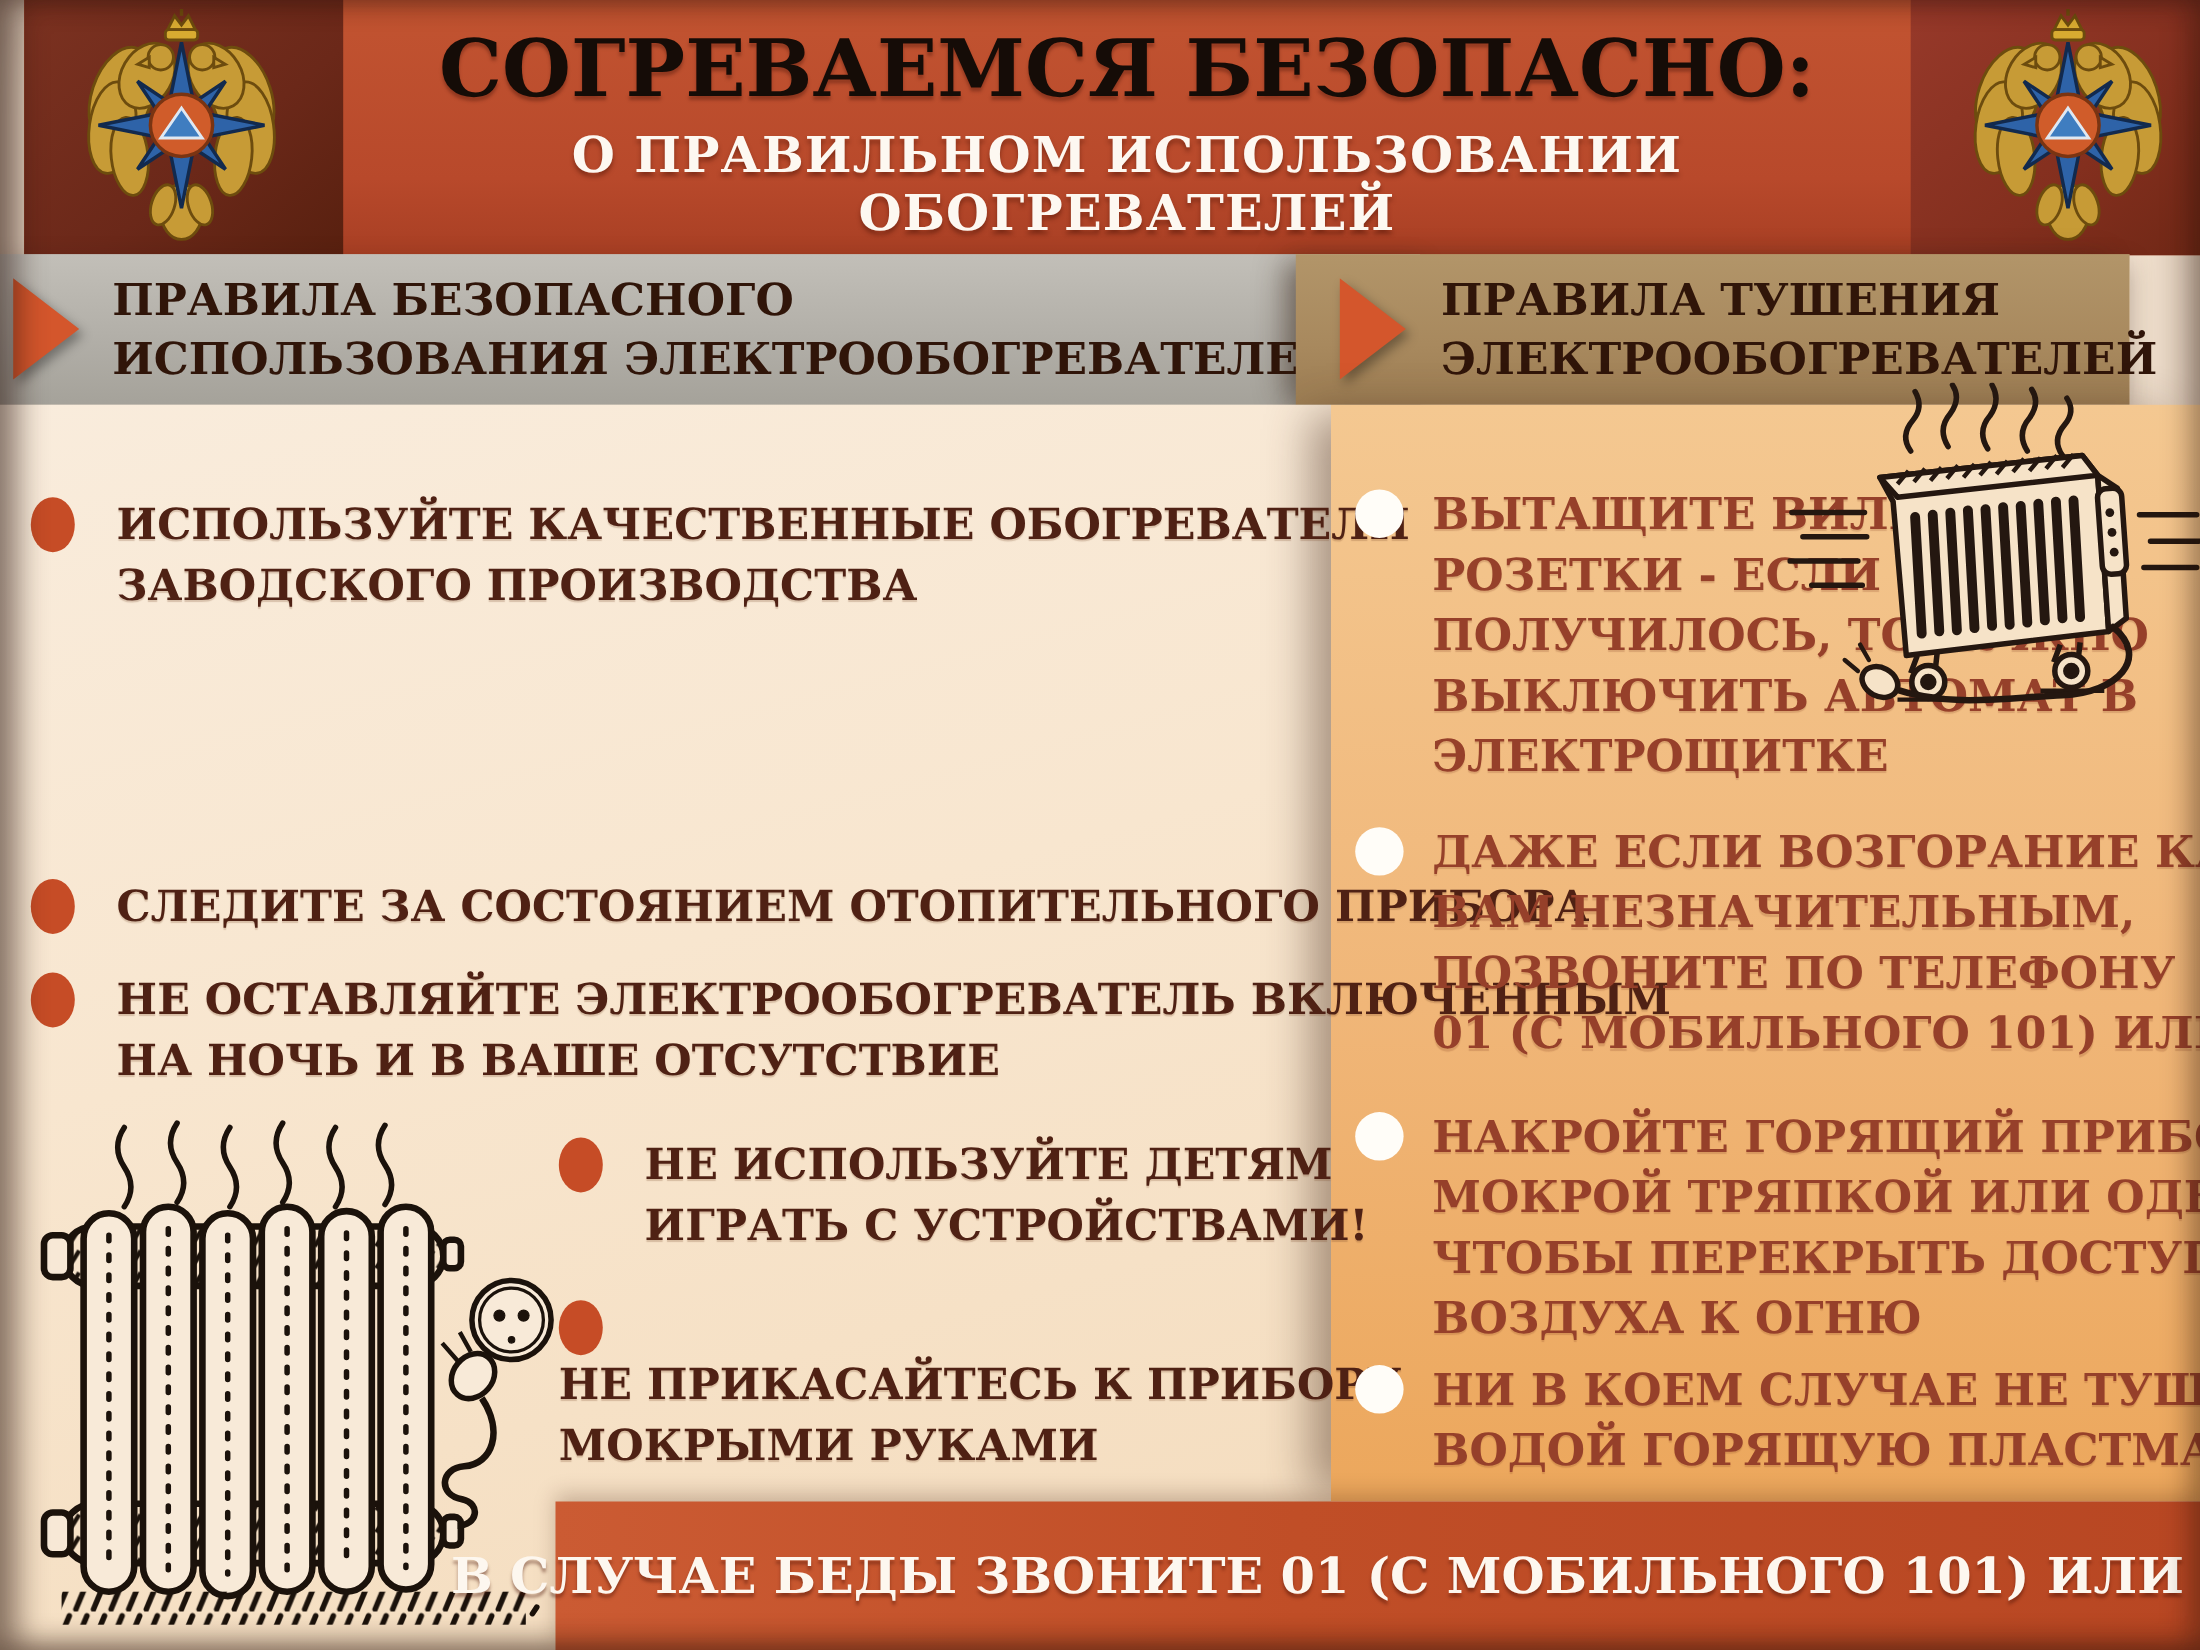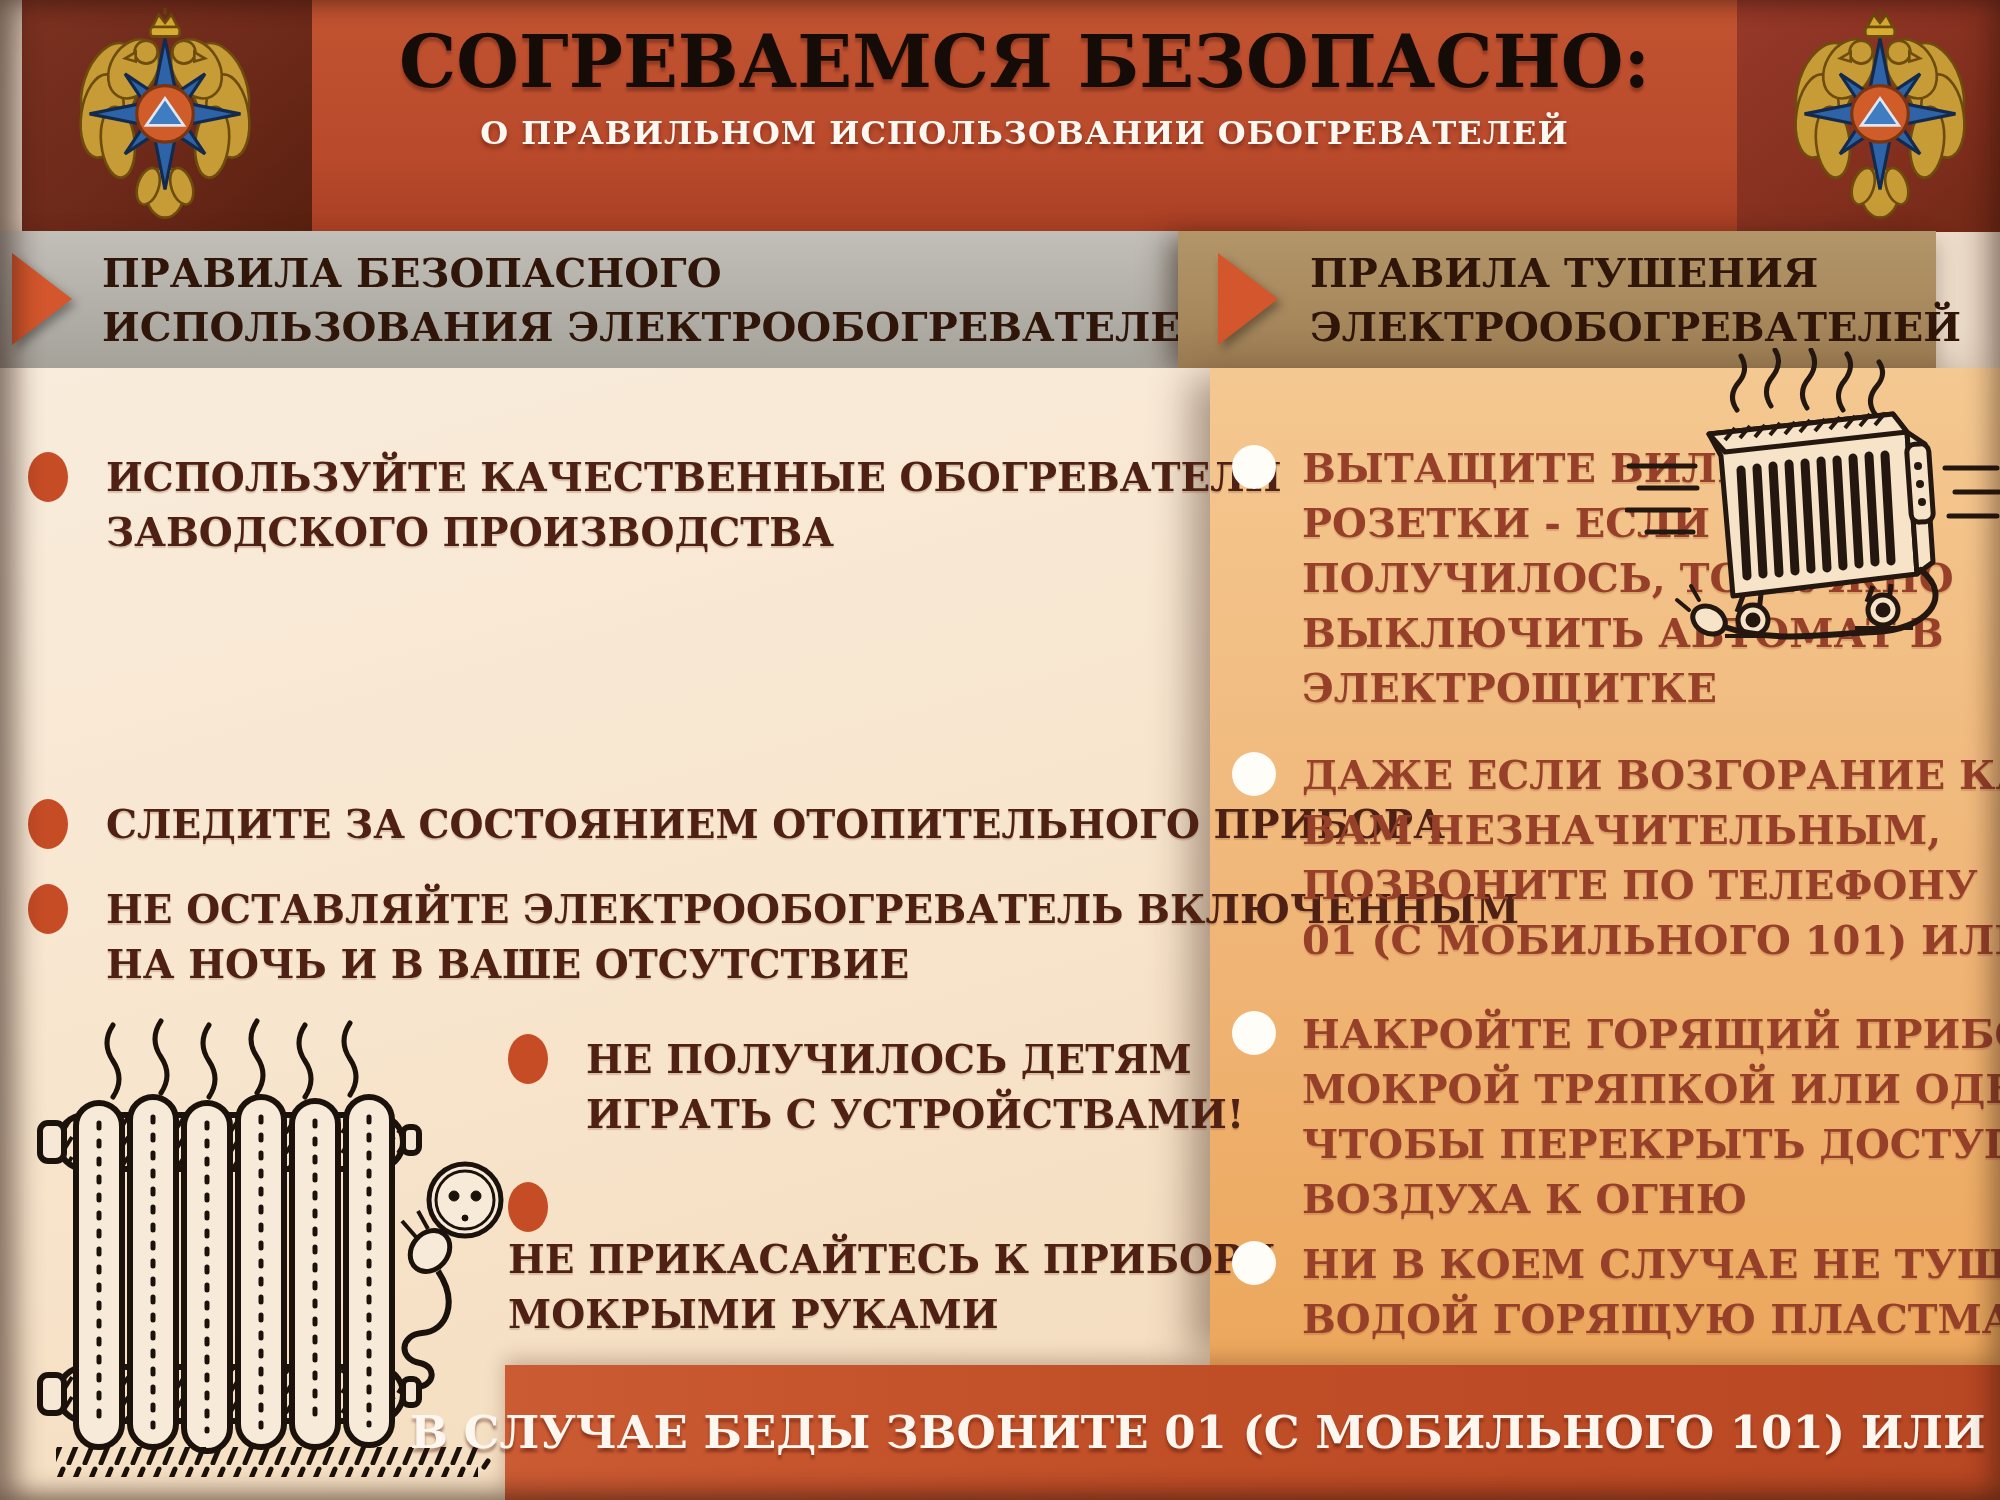--- a/index.html
+++ b/index.html
@@ -16,21 +16,21 @@
     background:linear-gradient(180deg,#c25431 0%,#b8492b 70%,#a83f24 100%);margin-left:22px;}
   .panel{position:absolute;top:0;height:232px;}
   .panel-left{left:0;width:290px;background:linear-gradient(140deg,#7c3221 0%,#6b2819 60%,#58200f 100%);}
   .panel-right{right:0;width:285px;background:linear-gradient(140deg,#97392a 0%,#832f1e 60%,#6e2715 100%);}
   .emblem{position:absolute;top:6px;width:210px;height:220px;}
   .panel-left .emblem{left:38px;}
   .panel-right .emblem{left:38px;}
   .header-text{position:absolute;left:290px;right:285px;top:0;text-align:center;}
   .title{margin-top:24px;font-size:72px;line-height:1.05;color:#150c07;letter-spacing:0px;
     text-shadow:0 4px 3px rgba(60,15,5,.35);}
-  .subtitle{margin-top:14px;font-size:32px;color:#fdf8f1;letter-spacing:1px;
+  .subtitle{margin-top:14px;font-size:45px;color:#fdf8f1;letter-spacing:1px;
     text-shadow:0 4px 4px rgba(80,20,5,.5);}
   
   .band{position:absolute;top:231px;height:137px;}
   .band-left{left:0;width:1291px;background:linear-gradient(180deg,#c2bfb8 0%,#b2afa8 55%,#a5a29a 100%);
     box-shadow:0 10px 22px rgba(40,25,15,.35);}
   .band-right{left:1178px;width:758px;background:linear-gradient(180deg,#b29569 0%,#a8895e 60%,#9c7d53 100%);
     box-shadow:0 10px 22px rgba(40,25,15,.3), -18px 0 26px -6px rgba(50,30,18,.4);}
   .tri{position:absolute;top:22px;width:0;height:0;
     border-left:60px solid #d4562c;border-top:46px solid transparent;border-bottom:46px solid transparent;
     filter:drop-shadow(4px 5px 5px rgba(0,0,0,.35));}
@@ -185,21 +185,21 @@
     <span class="dot"></span>
     <span class="text">СЛЕДИТЕ ЗА СОСТОЯНИЕМ ОТОПИТЕЛЬНОГО ПРИБОРА</span>
   </div>
   <div class="item left-item l4">
     <span class="dot"></span>
     <span class="text">НЕ ОСТАВЛЯЙТЕ ЭЛЕКТРООБОГРЕВАТЕЛЬ ВКЛЮЧЕННЫМ
 НА НОЧЬ И В ВАШЕ ОТСУТСТВИЕ</span>
   </div>
   <div class="item left-item l5">
     <span class="dot"></span>
-    <span class="text">НЕ ПОЛУЧИЛОСЬ ДЕТЯМ
+    <span class="text">НЕ ИСПОЛЬЗУЙТЕ ДЕТЯМ
 ИГРАТЬ С УСТРОЙСТВАМИ!</span>
   </div>
   <div class="item left-item l6">
     <span class="dot"></span>
     <span class="text">НЕ ПРИКАСАЙТЕСЬ К ПРИБОРУ
 МОКРЫМИ РУКАМИ</span>
   </div>
 
   <div class="item right-item r1">
     <span class="dot"></span>

